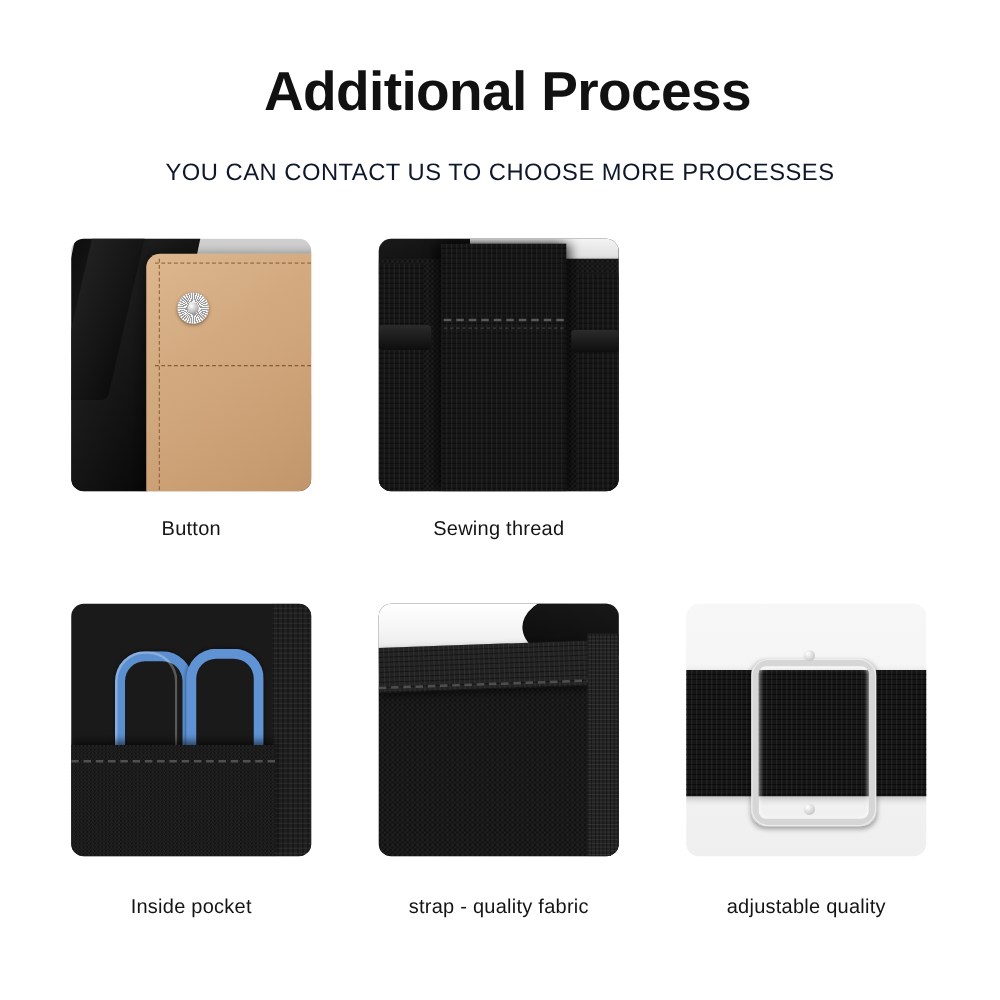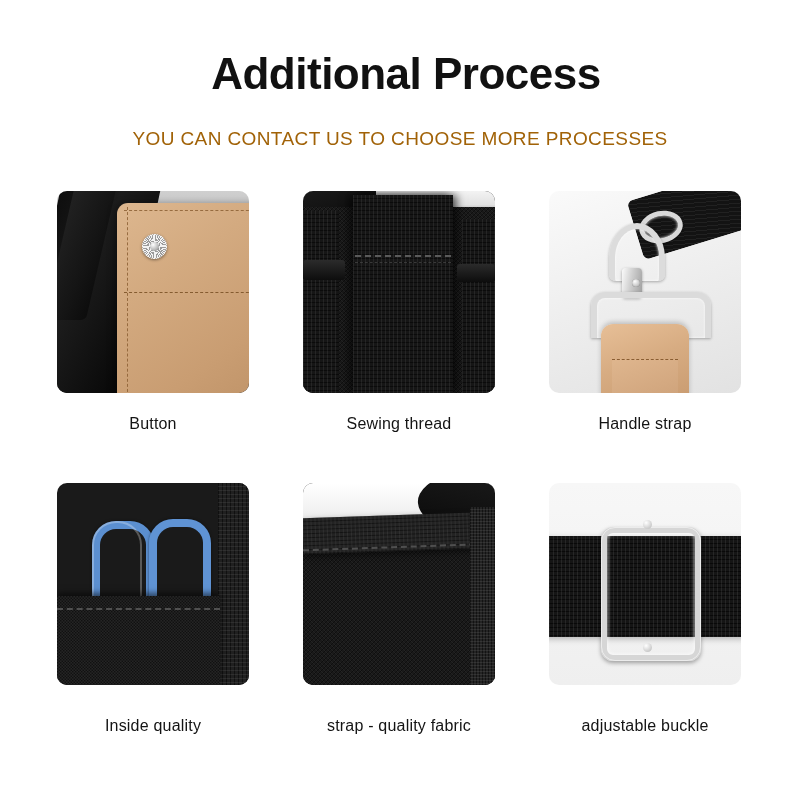--- a/index.html
+++ b/index.html
@@ -13,21 +13,21 @@
   
   .title{
     position:absolute;left:0;right:0;top:52px;
     text-align:center;
     font-size:44px;font-weight:bold;color:#111111;
     letter-spacing:-0.5px;line-height:1;padding-left:12px;
   }
   .subtitle{
     position:absolute;left:0;right:0;top:129px;
     text-align:center;
-    font-size:19px;font-weight:normal;color:#a16207;
+    font-size:19px;font-weight:normal;color:#0f172a;
     letter-spacing:0.4px;line-height:1;
   }
 
   
   .grid{position:absolute;left:57px;top:191px;width:688px;}
   .row{position:relative;height:292px;}
   .cell{position:absolute;top:0;width:192px;}
   .c0{left:0;}
   .c1{left:246px;}
   .c2{left:492px;}
@@ -255,49 +255,35 @@
           <div class="pb-strap2"></div>
           <div class="pb-leather"></div>
           <div class="pb-st-v"></div>
           <div class="pb-st-h1"></div>
           <div class="pb-st-h2"></div>
           <div class="pb-snap"></div>
         </div>
         <div class="caption">Button</div>
       </div>
 
-      <div class="cell c2">
-        <div class="photo p-handle">
-          <div class="ph-strap"></div>
-          <div class="ph-ring"></div>
-          <div class="ph-hook"></div>
-          <div class="ph-hookbody"></div>
-          <div class="ph-screw"></div>
-          <div class="ph-dring"></div>
-          <div class="ph-leather"></div>
-          <div class="ph-patch"></div>
-          <div class="ph-pstitch"></div>
-        </div>
-        <div class="caption">Handle strap</div>
-      </div>
 
     </div>
 
     <div class="row">
 
       <div class="cell c0">
         <div class="photo p-pocket canvas-tex">
           <div class="pp-side"></div>
           <div class="pp-u1"></div>
           <div class="pp-uhl"></div>
           <div class="pp-u2"></div>
           <div class="pp-flap"></div>
           <div class="pp-stitch"></div>
         </div>
-        <div class="caption cap-lower">Inside quality</div>
+        <div class="caption cap-lower">Inside pocket</div>
       </div>
 
       <div class="cell c1">
         <div class="photo p-fabric">
           <div class="pf-white"></div>
           <div class="pf-blackblob"></div>
           <div class="pf-main canvas-tex"></div>
           <div class="pf-band"></div>
           <div class="pf-bandstitch"></div>
           <div class="pf-edge"></div>
@@ -305,19 +291,19 @@
         <div class="caption cap-lower">strap - quality fabric</div>
       </div>
 
       <div class="cell c2">
         <div class="photo p-buckle">
           <div class="pk-strap"></div>
           <div class="pk-ring"></div>
           <div class="pk-nub-t"></div>
           <div class="pk-nub-b"></div>
         </div>
-        <div class="caption cap-lower">adjustable buckle</div>
+        <div class="caption cap-lower">adjustable quality</div>
       </div>
 
     </div>
 
   </div>
 </div>
 
 </body></html>

